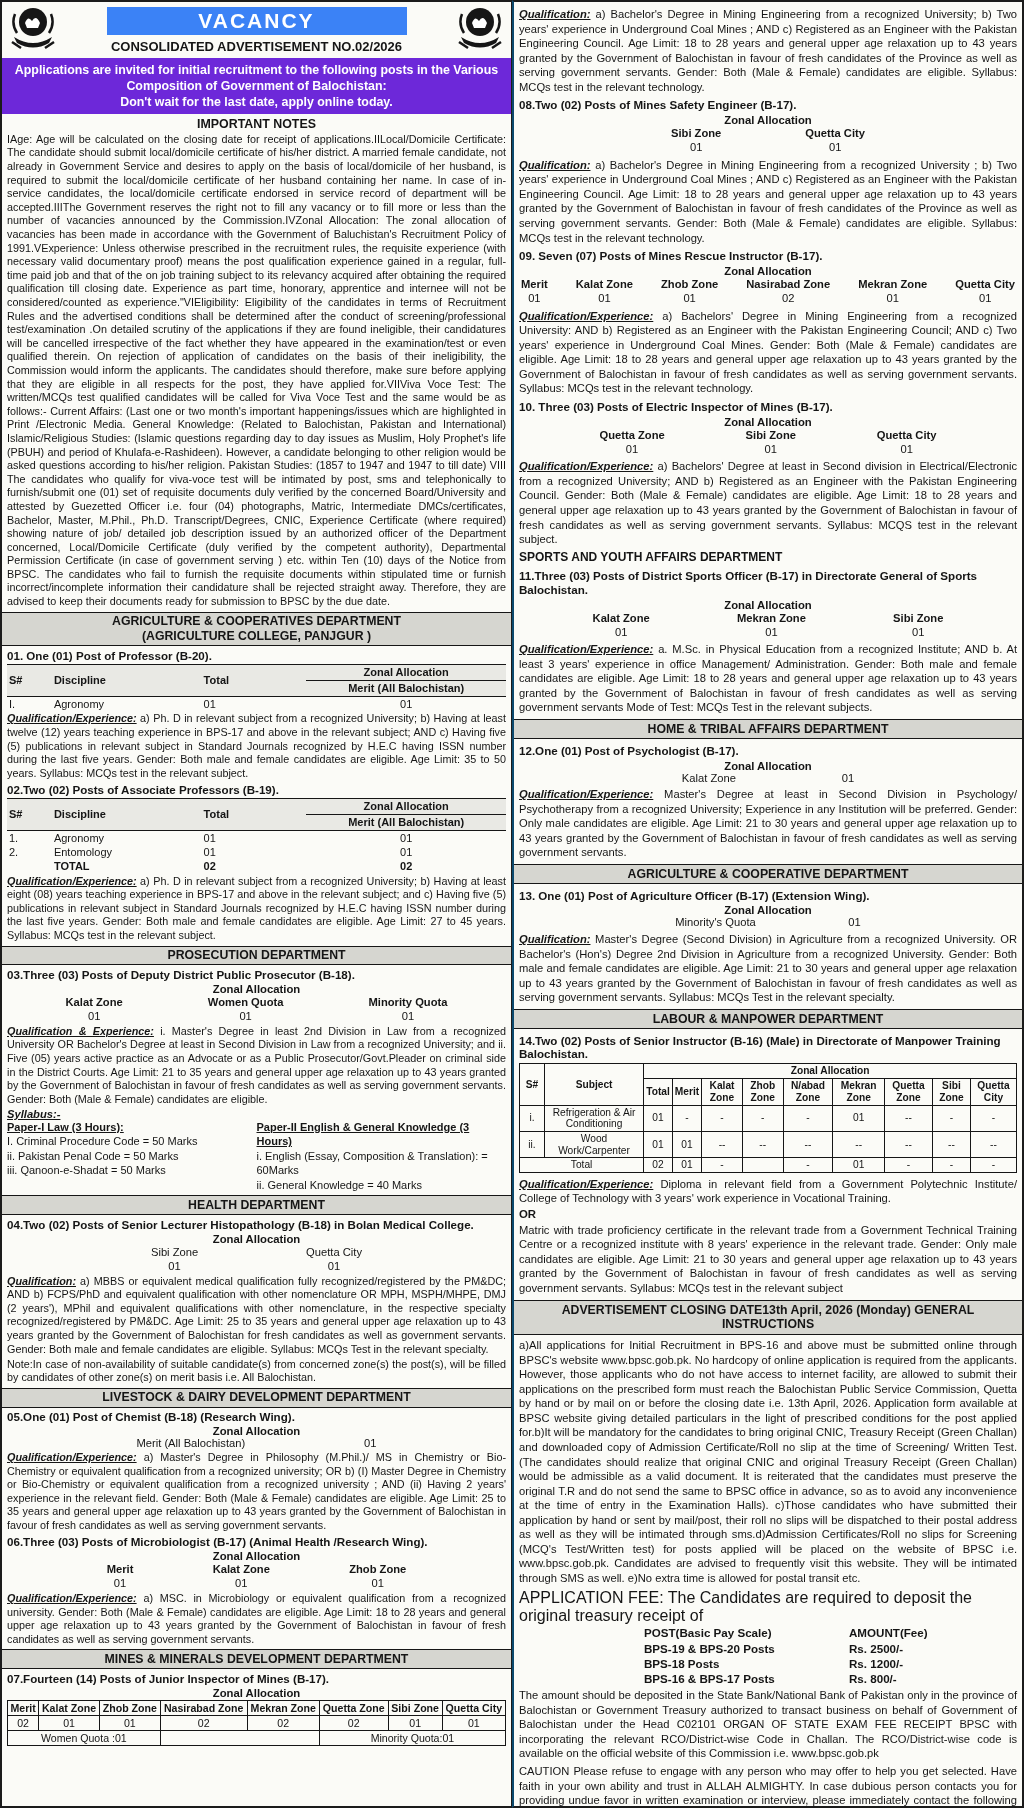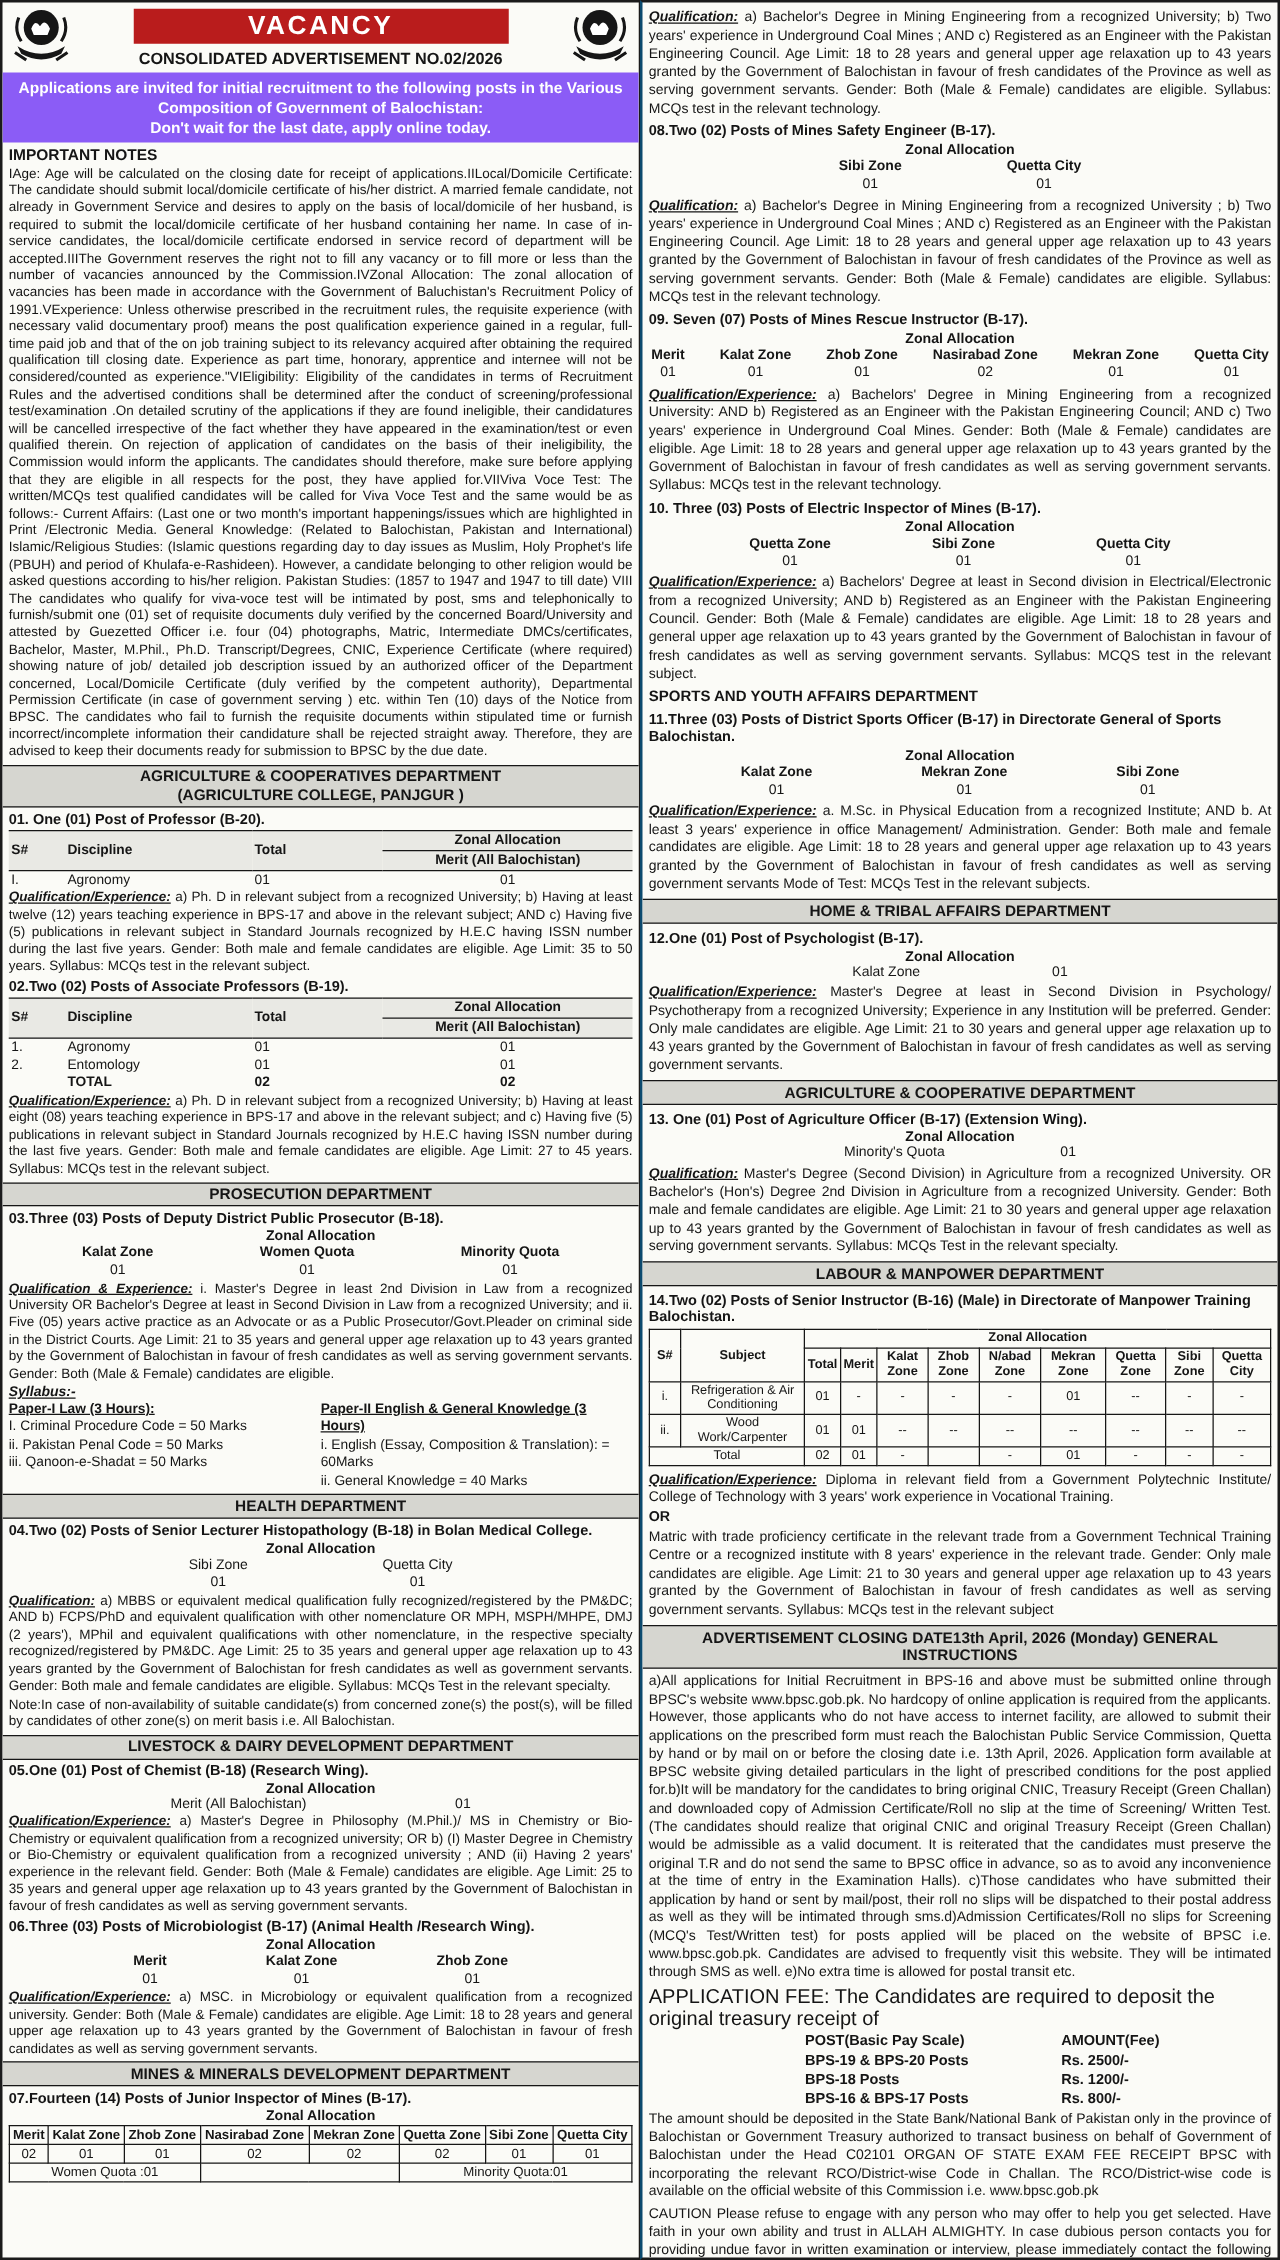--- a/index.html
+++ b/index.html
@@ -20,24 +20,24 @@
 .dept-line{font-weight:bold;font-size:12px;margin:2px 0}
 .zt{text-align:center;font-weight:bold;font-size:11.3px;margin:1px 0 0}
 .zones{display:flex;justify-content:space-around;font-size:11.2px;margin:0 16px 2px}
 .zone{text-align:center}
 .zones.bold .zn{font-weight:bold}
 .zn,.zv{display:block;line-height:1.25}
 
 .masthead{position:relative;padding:5px 0 0;min-height:56px}
 .logo{position:absolute;top:2px}
 .logo.l{left:3px}.logo.r{right:3px}
-.vacancy{width:300px;margin:0 auto;background:#b91c1c;color:#fff;text-align:center;font-weight:bold;font-size:21px;letter-spacing:2px;padding:2px 0}
+.vacancy{width:300px;margin:0 auto;background:#3b82f6;color:#fff;text-align:center;font-weight:bold;font-size:21px;letter-spacing:2px;padding:2px 0}
 .consolidated{text-align:center;font-weight:bold;font-size:13px;margin:4px 0 3px}
-.banner{background:#8b5cf6;color:#fff;text-align:center;font-weight:bold;font-size:12.4px;line-height:1.3;padding:4px 12px;margin:0 -5px}
-.notes-title{font-weight:bold;font-size:12.4px;margin:3px 0 0}
+.banner{background:#6d28d9;color:#fff;text-align:center;font-weight:bold;font-size:12.4px;line-height:1.3;padding:4px 12px;margin:0 -5px}
+.notes-title{text-align:center;font-weight:bold;font-size:12.4px;margin:3px 0 0}
 
 table.simple{width:100%;border-collapse:collapse;font-size:11px;margin:1px 0}
 .simple th{border-top:1.5px solid #161616;border-bottom:1.5px solid #161616;background:#e9e9e4;padding:1px 2px;text-align:left;line-height:1.2}
 .simple th.c,.simple td.c{text-align:center}
 .simple td{padding:1px 2px}
 .simple tr.total td{font-weight:bold}
 
 table.grid{width:100%;border-collapse:collapse;font-size:10.6px;margin:1px 0 2px}
 .grid th,.grid td{border:1.2px solid #161616;text-align:center;padding:1px 2px;line-height:1.15;font-weight:normal}
 .grid th{font-weight:bold}

